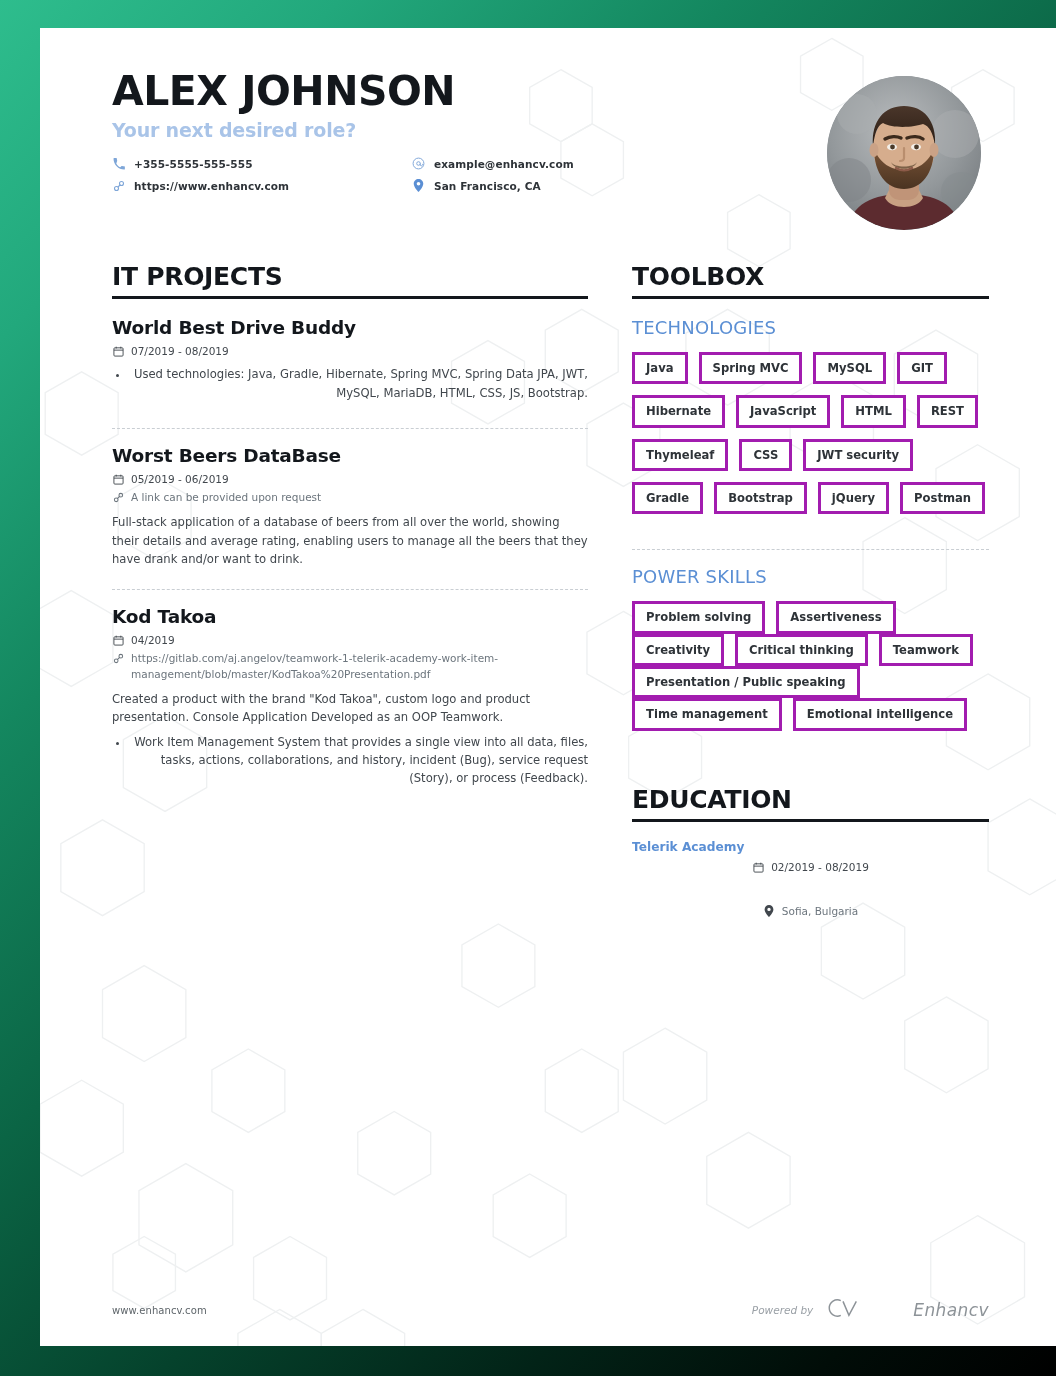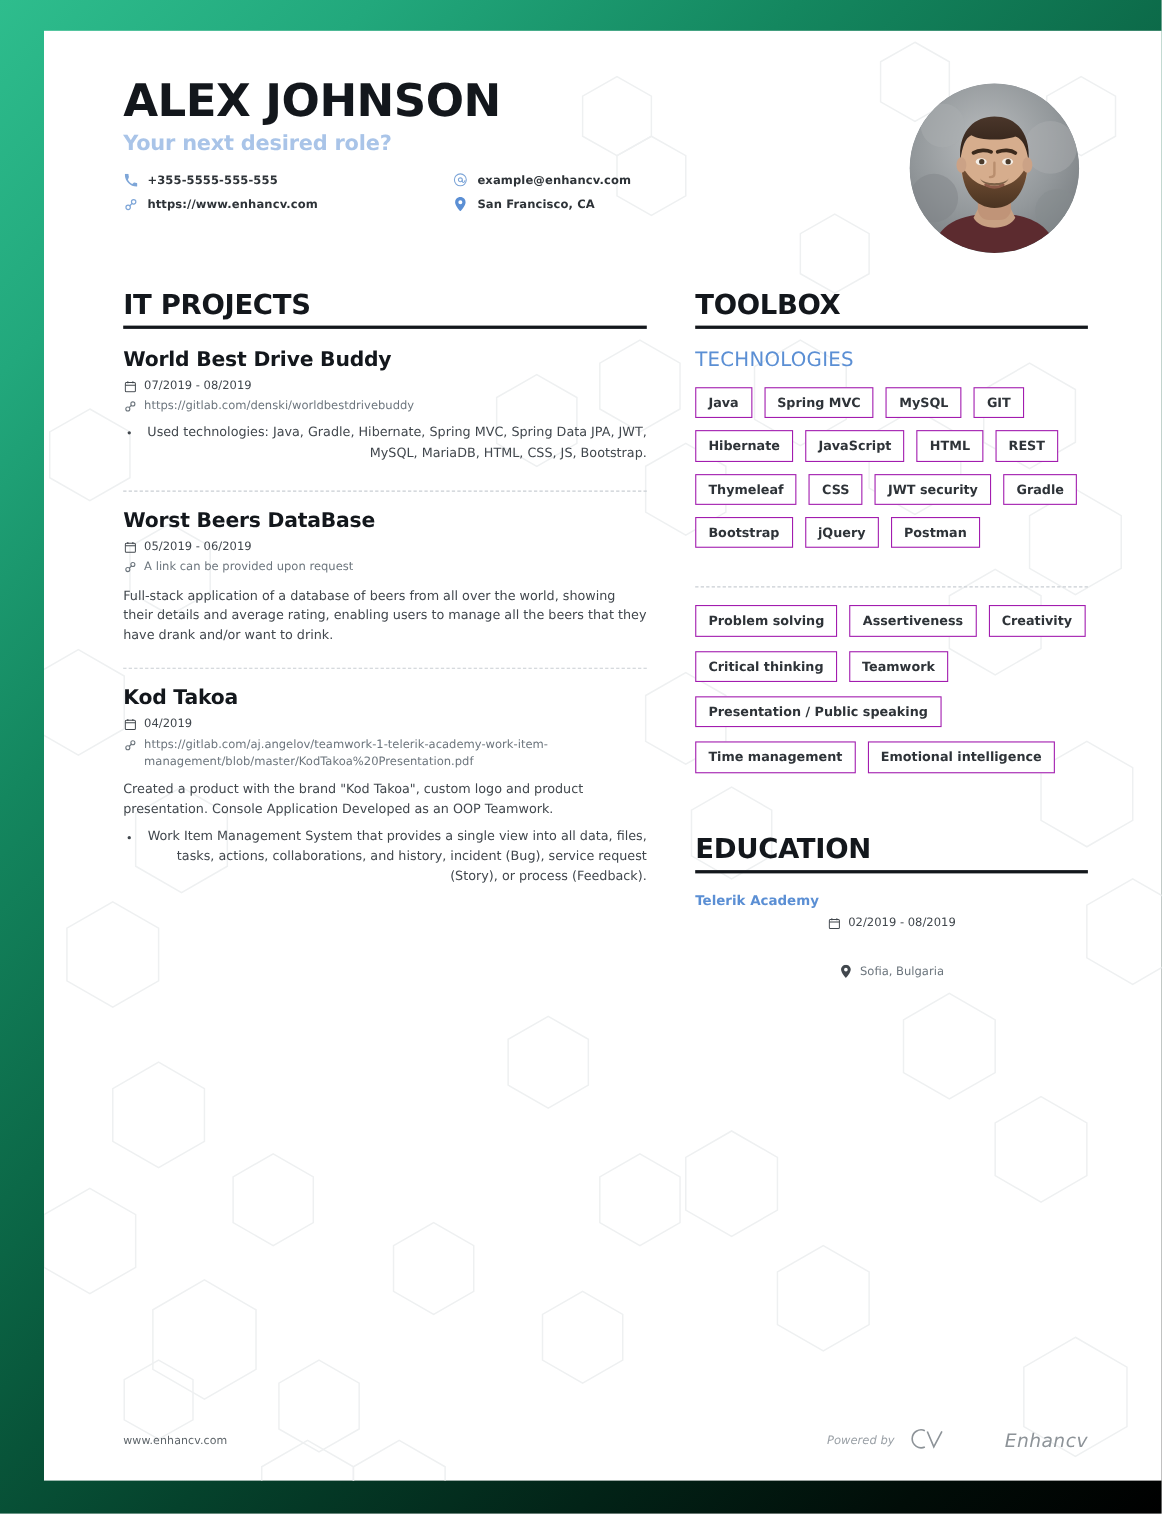--- a/index.html
+++ b/index.html
@@ -191,30 +191,30 @@
   }
 
   
   .tag-wrap {
     display: flex;
     flex-wrap: wrap;
     gap: 11px 11px;
     margin-bottom: 8px;
   }
   .tag {
-    border: 1px solid #a21caf;
+    border: 3px solid #a21caf;
     padding: 7px 11px 6px 11px;
     font-size: 11.6px;
     font-weight: bold;
     color: #2e3338;
     background: #fff;
     white-space: nowrap;
     line-height: 1.15;
   }
-  .tag-wrap.skills { gap: 13px 11px; }
+  .tag-wrap.skills { gap: 0 11px; }
 
   .block-gap { height: 18px; }
   .block-gap-lg { height: 46px; }
 
   
   .edu-title {
     font-size: 19px;
     font-weight: bold;
     color: #13171c;
     letter-spacing: -0.2px;
@@ -436,30 +436,20 @@
             <span class="mi">
               <svg width="11" height="11" viewBox="0 0 24 24" fill="none" stroke="#41474d" stroke-width="2">
                 <rect x="2" y="4" width="20" height="18" rx="2"></rect>
                 <line x1="2" y1="9" x2="22" y2="9"></line>
                 <line x1="7" y1="1.5" x2="7" y2="5.5"></line>
                 <line x1="17" y1="1.5" x2="17" y2="5.5"></line>
               </svg>
             </span>
             <span>07/2019 - 08/2019</span>
           </div>
-          <div class="meta-row">
-            <span class="mi">
-              <svg width="11" height="11" viewBox="0 0 24 24" fill="none" stroke="#6c757d" stroke-width="2.2">
-                <circle cx="7" cy="17" r="4"></circle>
-                  <circle cx="17" cy="7" r="4"></circle>
-                <line x1="9.5" y1="14.5" x2="14.5" y2="9.5"></line>
-              </svg>
-            </span>
-            <span>https://gitlab.com/denski/worldbestdrivebuddy</span>
-          </div>
           <ul class="bullets">
             <li>Used technologies: Java, Gradle, Hibernate, Spring MVC, Spring Data JPA, JWT, MySQL, MariaDB, HTML, CSS, JS, Bootstrap.</li>
           </ul>
         </div>
 
         <div class="dash-divider"></div>
 
         <div class="entry">
           <div class="entry-title">Worst Beers DataBase</div>
           <div class="meta-row date-row">
@@ -539,20 +529,21 @@
           <span class="tag">JWT security</span>
           <span class="tag">Gradle</span>
           <span class="tag">Bootstrap</span>
           <span class="tag">jQuery</span>
           <span class="tag">Postman</span>
         </div>
 
         <div class="block-gap"></div>
         <div class="dash-divider"></div>
 
+        <div class="sub-title">POWER SKILLS</div>
 
         <div class="tag-wrap skills">
           <span class="tag">Problem solving</span>
           <span class="tag">Assertiveness</span>
           <span class="tag">Creativity</span>
           <span class="tag">Critical thinking</span>
           <span class="tag">Teamwork</span>
           <span class="tag">Presentation / Public speaking</span>
           <span class="tag">Time management</span>
           <span class="tag">Emotional intelligence</span>

